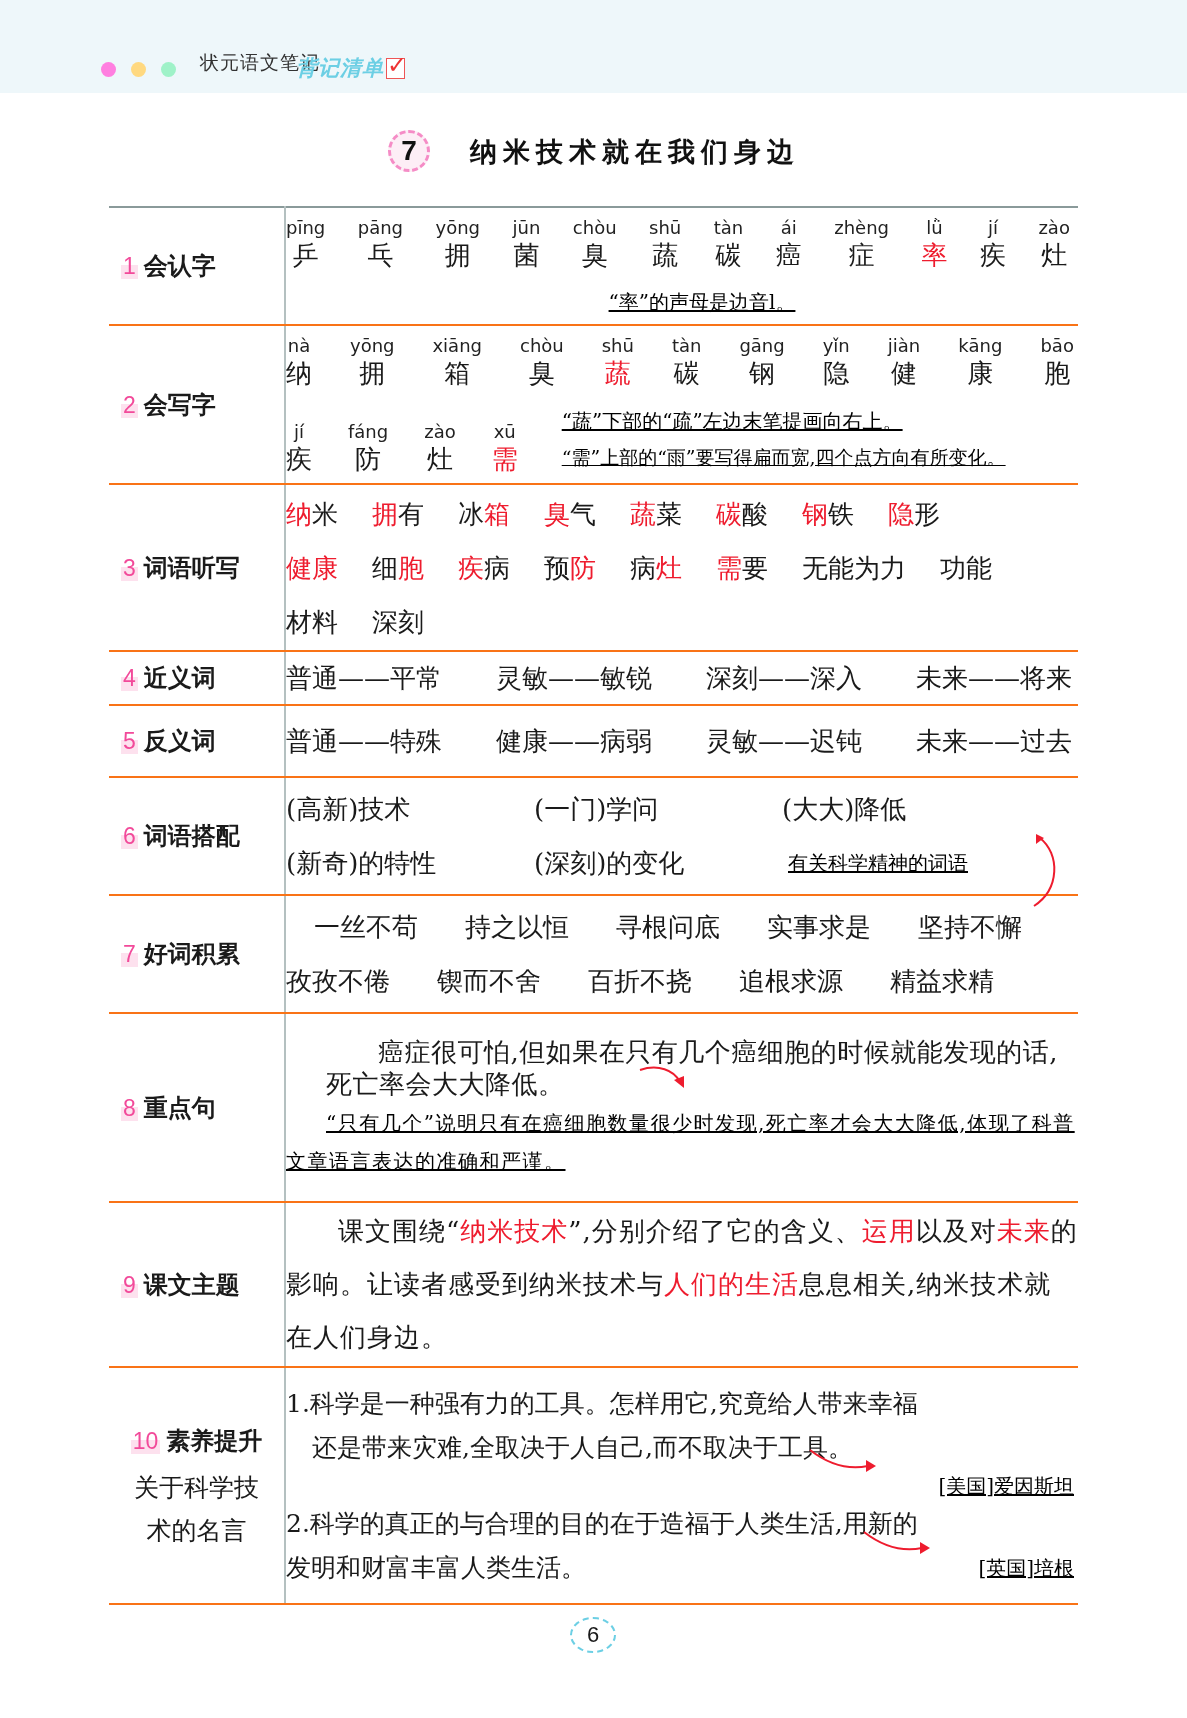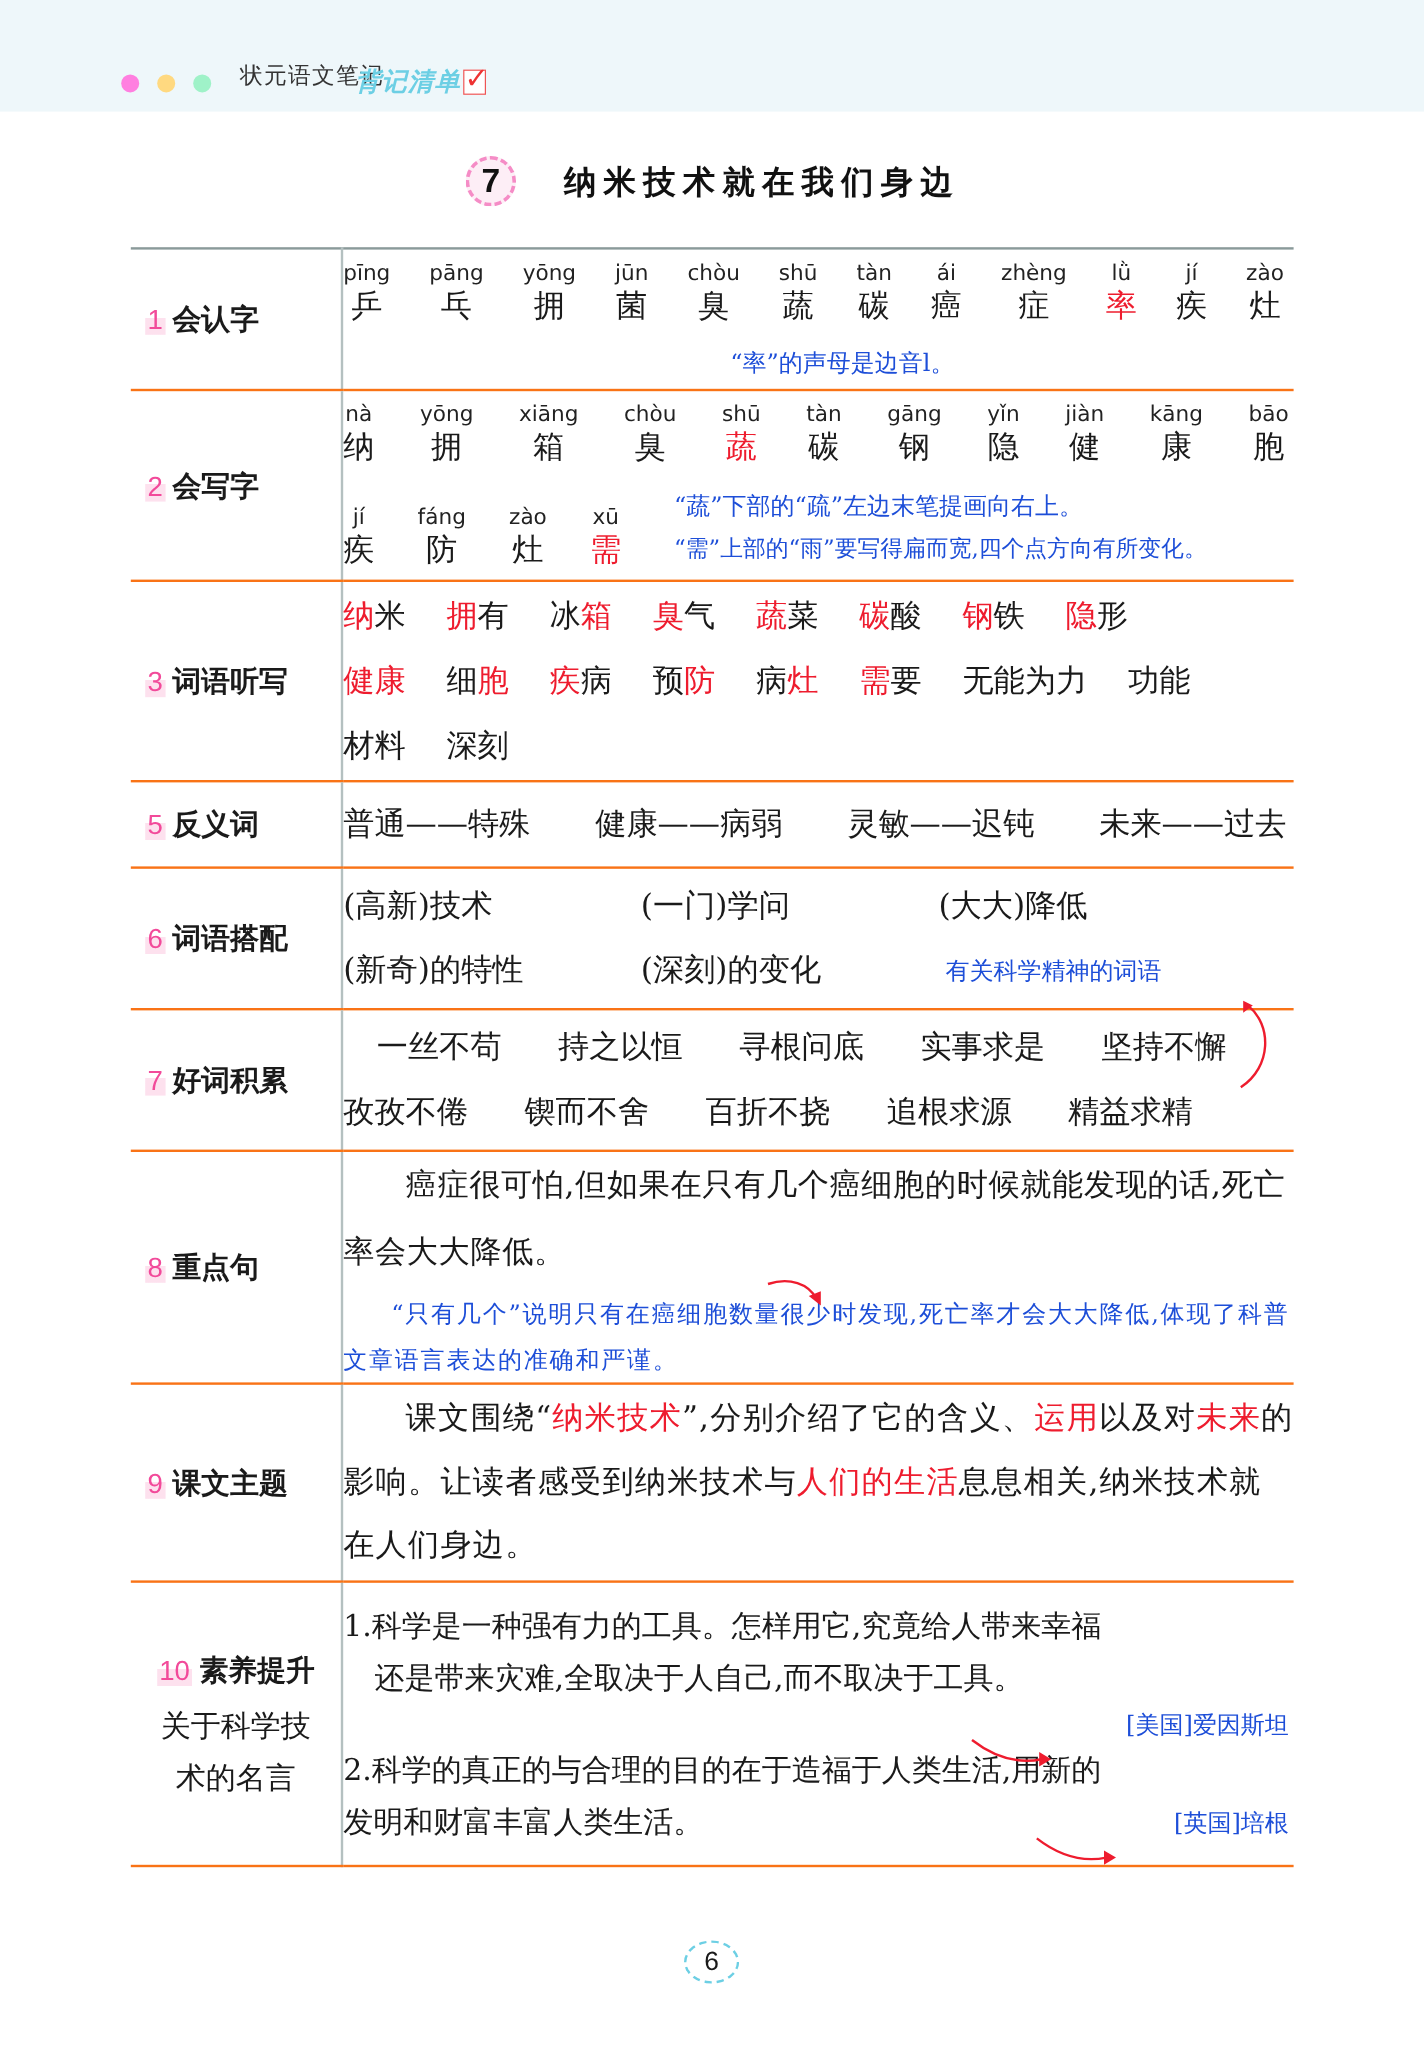--- a/index.html
+++ b/index.html
@@ -47,21 +47,21 @@
   table.notes td.label {
     width: 176px; border-right: 2px solid #b4c0c0; font-family: "DejaVu Sans", sans-serif;
     font-weight: bold; font-size: 24px; padding-left: 12px; box-sizing: border-box;
   }
   .num {
     font-family: "Liberation Sans", sans-serif; font-weight: normal; color: #f24a9a; font-size: 23px;
     background: linear-gradient(to top, #fde1ee 55%, transparent 55%); padding: 0 2px; margin-right: 6px;
   }
   td.content { padding-left: 12px; padding-right: 10px; font-size: 26px; }
   .red { color: #ee1c2e; }
-  .note { color: #1d4ed8; font-size: 20px; }
+  .note { color: #000000; font-size: 20px; text-decoration: underline; }
 
   .py-row { display: flex; }
   .py-cell { display: flex; flex-direction: column; align-items: center; }
   .py { font-family: "DejaVu Sans", sans-serif; font-size: 18px; line-height: 22px; color: #222; }
   .hz { font-size: 26px; line-height: 32px; }
 
   .words { display: flex; flex-wrap: wrap; line-height: 54px; }
   .words span.w { margin-right: 34px; }
   .pair-row { display: flex; justify-content: space-between; line-height: 50px; padding-right: 6px; }
 
@@ -247,20 +247,31 @@
             <span class="w"><span class="red">需</span><span>要</span></span>
             <span class="w"><span>无能为力</span></span>
             <span class="w"><span>功能</span></span>
             <div style="flex-basis: 100%; height: 0px;"></div>
             <span class="w"><span>材料</span></span>
             <span class="w"><span>深刻</span></span>
           </div>
         </td>
   </tr>
 
+  <tr style="height:54px">
+    <td class="label"><span class="num">4</span><span>近义词</span></td>
+    <td class="content">
+      <div class="pair-row">
+        <span>普通——平常</span>
+        <span>灵敏——敏锐</span>
+        <span>深刻——深入</span>
+        <span>未来——将来</span>
+      </div>
+    </td>
+  </tr>
 
   <tr style="height:72px">
     <td class="label"><span class="num">5</span><span>反义词</span></td>
     <td class="content">
       <div class="pair-row">
         <span>普通——特殊</span>
         <span>健康——病弱</span>
         <span>灵敏——迟钝</span>
         <span>未来——过去</span>
       </div>
@@ -299,21 +310,21 @@
         <span style="width:151px">百折不挠</span>
         <span style="width:151px">追根求源</span>
         <span>精益求精</span>
       </div>
     </td>
   </tr>
 
   <tr style="height:189px">
     <td class="label"><span class="num">8</span><span>重点句</span></td>
     <td class="content">
-      <div style="text-indent:2em;line-height:56px;letter-spacing:0.5px;">癌症很可怕,但如果在只有几个癌细胞的时候就能发现的话,死亡率会大大降低。</div>
+      <div style="text-indent:2em;line-height:32px;letter-spacing:0.5px;padding-left:40px;">癌症很可怕,但如果在只有几个癌细胞的时候就能发现的话,死亡率会大大降低。</div>
       <div class="note" style="text-indent:2em;line-height:38px;letter-spacing:1.5px;margin-top:4px;">“只有几个”说明只有在癌细胞数量很少时发现,死亡率才会大大降低,体现了科普文章语言表达的准确和严谨。</div>
     </td>
   </tr>
 
   <tr style="height:165px">
     <td class="label"><span class="num">9</span><span>课文主题</span></td>
     <td class="content">
       <div id="s9text" style="text-indent:2em;line-height:53px;letter-spacing:1px;"><span>课文围绕“</span><span class="red">纳米技术</span><span>”,分别介绍了它的含义、</span><span class="red">运用</span><span>以及对</span><span class="red">未来</span><span>的影响。让读者感受到纳米技术与</span><span class="red">人们的生活</span><span>息息相关,纳米技术就在人们身边。</span></div>
     </td>
   </tr>

